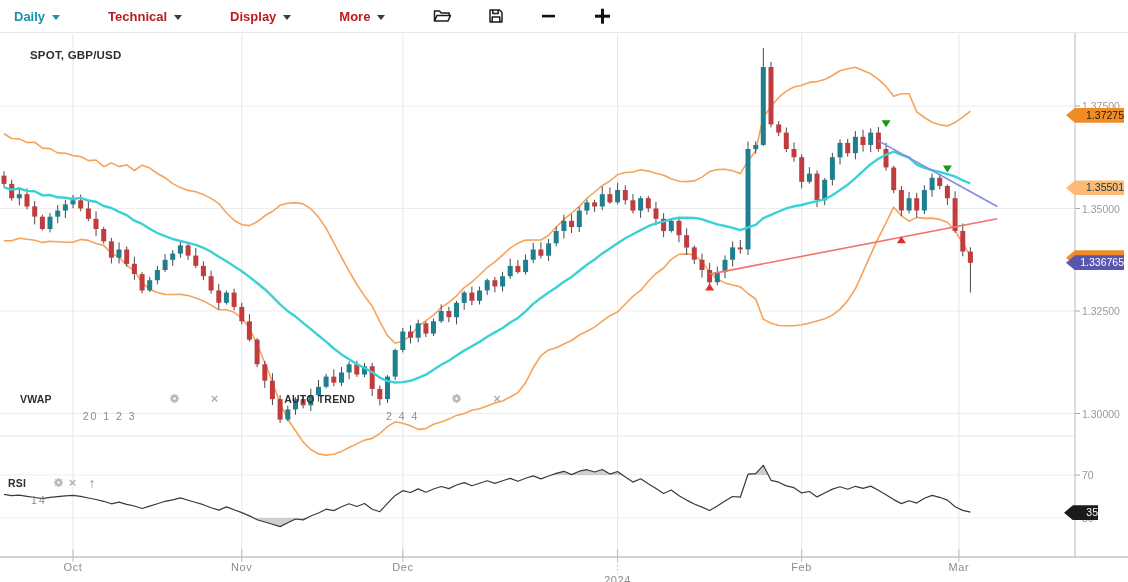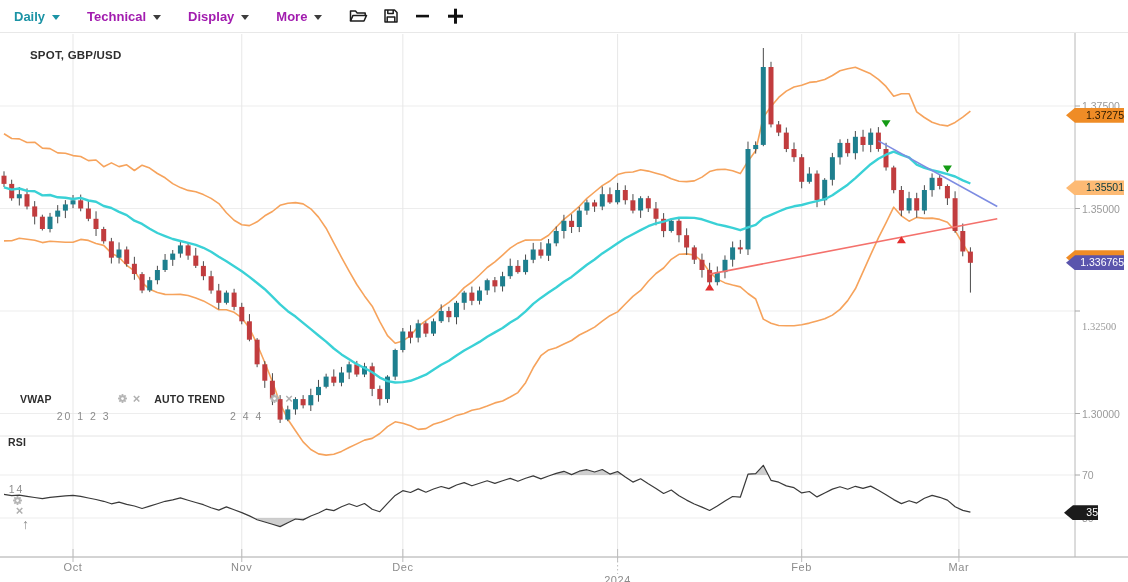--- a/index.html
+++ b/index.html
@@ -2,22 +2,22 @@
 <html><head>
 <meta charset="utf-8">
 <style>
   * { box-sizing: border-box; margin: 0; padding: 0; }
   html, body { width: 1128px; height: 582px; overflow: hidden; background: #ffffff;
     font-family: "Liberation Sans", "DejaVu Sans", sans-serif; position: relative; }
 
   
   .toolbar { position: absolute; top: 0; left: 0; width: 1128px; height: 33px;
     background: #fff; display: flex; align-items: center; padding-left: 14px;
-    border-bottom: 1px solid #e8e8e8; z-index: 10; }
-  .tb-item { font-size: 13px; font-weight: bold; color: #a21caf; margin-right: 27px;
+    border-bottom: 1px solid #e8e8e8; z-index: 10; gap: 21px; }
+  .tb-item { font-size: 13px; font-weight: bold; color: #b91c1c; margin-right: 27px;
     display: flex; align-items: center; cursor: pointer; white-space: nowrap; }
   .tb-item.accent { color: #1b93a5; }
   .caret { display: inline-block; width: 0; height: 0; border-left: 4px solid transparent;
     border-right: 4px solid transparent; border-top: 5px solid #3c3c3c; margin-left: 7px; margin-top: 2px; }
   .tb-item.accent .caret { border-top-color: #1b93a5; }
   .tb-icon { margin-right: 15px; display: flex; align-items: center; cursor: pointer; }
 
   
   #chart { position: absolute; top: 0; left: 0; z-index: 1; }
 
@@ -394,21 +394,21 @@
     <polygon points="705.14,290.4999999999997 714.14,290.4999999999997 709.64,283.4999999999997" fill="#e22d2d"></polygon>
     <polygon points="896.89,243.35000000000036 905.89,243.35000000000036 901.39,236.35000000000036" fill="#e22d2d"></polygon>
     <polygon points="551.6,475.0 556.2,473.4 563.9,471.3 571.6,474.6 579.3,471.2 586.9,469.7 594.6,472.0 602.3,469.5 609.9,474.1 617.6,471.5 622.5,475.0" fill="#a8a8a8" fill-opacity="0.55"></polygon>
     <polygon points="747.7,475.0 748.0,474.2 755.7,473.6 763.3,465.3 768.3,475.0" fill="#a8a8a8" fill-opacity="0.55"></polygon>
     <polygon points="253.7,518.0 257.1,519.7 264.8,522.0 272.4,524.3 280.1,526.6 287.8,522.7 295.5,519.0 303.1,519.9 306.9,518.0" fill="#a8a8a8" fill-opacity="0.55"></polygon>
     <path d="M4.0 494.3L11.7 495.6L19.3 495.2L27.0 496.4L34.7 497.5L42.4 498.7L50.0 497.3L57.7 496.6L65.4 495.8L73.0 495.3L80.7 496.4L88.4 498.0L96.0 499.5L103.7 501.3L111.4 503.8L119.0 502.2L126.7 504.4L134.4 506.0L142.1 508.5L149.7 506.1L157.4 503.7L165.1 501.3L172.7 499.9L180.4 497.9L188.1 500.2L195.8 502.5L203.4 504.7L211.1 507.7L218.8 510.1L226.4 506.9L234.1 509.8L241.8 512.6L249.4 515.9L257.1 519.7L264.8 522.0L272.4 524.3L280.1 526.6L287.8 522.7L295.5 519.0L303.1 519.9L310.8 516.0L318.5 513.0L326.1 509.2L333.8 510.6L341.5 506.8L349.1 503.8L356.8 506.5L364.5 503.5L372.2 509.3L379.8 511.7L387.5 503.4L395.2 495.4L402.8 490.7L410.5 492.5L418.2 488.9L425.9 492.2L433.5 489.0L441.2 486.5L448.9 488.6L456.5 485.0L464.2 482.6L471.9 485.8L479.5 483.2L487.2 480.8L494.9 483.4L502.6 480.8L510.2 478.4L517.9 481.3L525.6 478.3L533.2 475.9L540.9 478.9L548.6 476.0L556.2 473.4L563.9 471.3L571.6 474.6L579.3 471.2L586.9 469.7L594.6 472.0L602.3 469.5L609.9 474.1L617.6 471.5L625.3 477.0L632.9 482.1L640.6 478.8L648.3 483.8L656.0 488.4L663.6 493.5L671.3 490.0L679.0 495.7L686.6 500.1L694.3 504.0L702.0 507.1L709.6 510.5L717.3 506.0L725.0 501.0L732.6 496.5L740.3 497.2L748.0 474.2L755.7 473.6L763.3 465.3L771.0 480.3L778.7 482.2L786.3 485.9L794.0 487.7L801.7 492.9L809.4 491.5L817.0 496.9L824.7 493.0L832.4 489.1L840.0 486.8L847.7 489.2L855.4 486.3L863.0 488.4L870.7 486.1L878.4 490.3L886.0 494.7L893.7 499.6L901.4 503.6L909.1 500.7L916.7 503.1L924.4 498.2L932.1 495.4L939.7 497.3L947.4 500.1L955.1 506.8L962.8 510.4L970.4 512.2" fill="none" stroke="#3a3a3a" stroke-width="1.2" stroke-linejoin="round"></path>
   </svg>
 
 <div class="spot-label">SPOT, GBP/USD</div>
 
-<div class="ind-row" style="top:375px; left:20px;">
+<div class="ind-row" style="top:375px; left:20px;gap:26px;">
   <span class="ind-name">VWAP</span>
   <span class="ind-params">20 1 2 3</span>
   <span class="ind-icon">
     <svg width="11" height="11" viewBox="0 0 16 16">
         <g stroke="#b5b5b5" stroke-width="2.6">
       <line x1="8" y1="1.5" x2="8" y2="14.5"></line>
           <line x1="1.5" y1="8" x2="14.5" y2="8"></line>
       <line x1="3.4" y1="3.4" x2="12.6" y2="12.6"></line>
           <line x1="12.6" y1="3.4" x2="3.4" y2="12.6"></line>
         </g>
@@ -428,21 +428,21 @@
       <line x1="3.4" y1="3.4" x2="12.6" y2="12.6"></line>
           <line x1="12.6" y1="3.4" x2="3.4" y2="12.6"></line>
         </g>
       <circle cx="8" cy="8" r="4.6" fill="#b5b5b5"></circle>
         <circle cx="8" cy="8" r="2" fill="#fff"></circle>
       </svg>
   </span>
   <span class="x-icon">×</span>
 </div>
 
-<div class="ind-row" style="top:436px; left:8px;flex-direction:column;">
+<div class="ind-row" style="top:459px; left:8px;">
   <span class="ind-name">RSI</span>
   <span class="ind-params">14</span>
   <span class="ind-icon">
     <svg width="11" height="11" viewBox="0 0 16 16">
         <g stroke="#b5b5b5" stroke-width="2.6">
       <line x1="8" y1="1.5" x2="8" y2="14.5"></line>
           <line x1="1.5" y1="8" x2="14.5" y2="8"></line>
       <line x1="3.4" y1="3.4" x2="12.6" y2="12.6"></line>
           <line x1="12.6" y1="3.4" x2="3.4" y2="12.6"></line>
         </g>
@@ -450,21 +450,21 @@
         <circle cx="8" cy="8" r="2" fill="#fff"></circle>
       </svg>
   </span>
   <span class="x-icon">×</span>
   <span class="arrow-up">↑</span>
 </div>
 
 <div id="axis-labels">
     <div class="ylab" style="top: 100px;">1.37500</div>
     <div class="ylab" style="top: 202.5px;">1.35000</div>
-    <div class="ylab" style="top: 321px; font-family: Liberation Serif, serif;">1.32500</div>
+    <div class="ylab" style="top: 305px;">1.32500</div>
     <div class="ylab" style="top: 407.5px;">1.30000</div>
     <div class="ylab" style="top: 512px; z-index: 1;">30</div>
     <div class="ylab" style="top: 469px;">70</div>
     <div class="xlab" style="left: 73.03px;">Oct</div>
     <div class="xlab" style="left: 241.77px;">Nov</div>
     <div class="xlab" style="left: 402.84px;">Dec</div>
     <div class="yearlab" style="left: 617.6px;">2024</div>
     <div class="xlab" style="left: 801.68px;">Feb</div>
     <div class="xlab" style="left: 958.915px;">Mar</div>
   </div>

